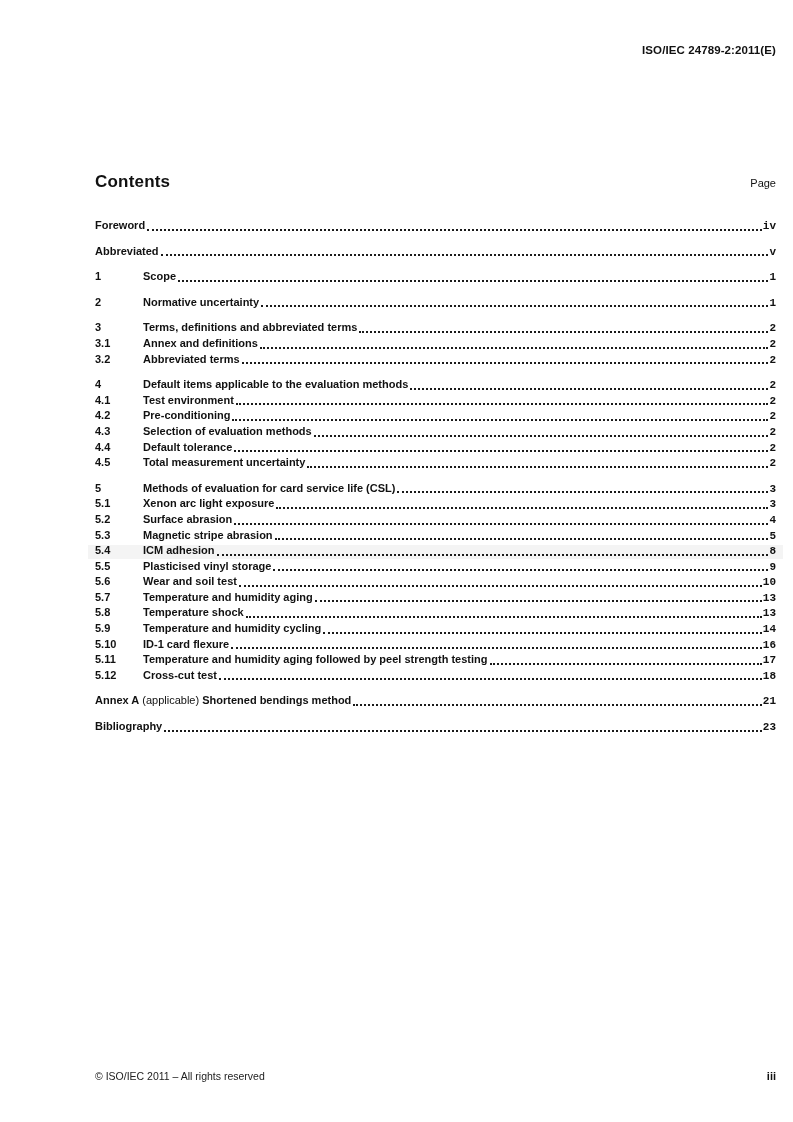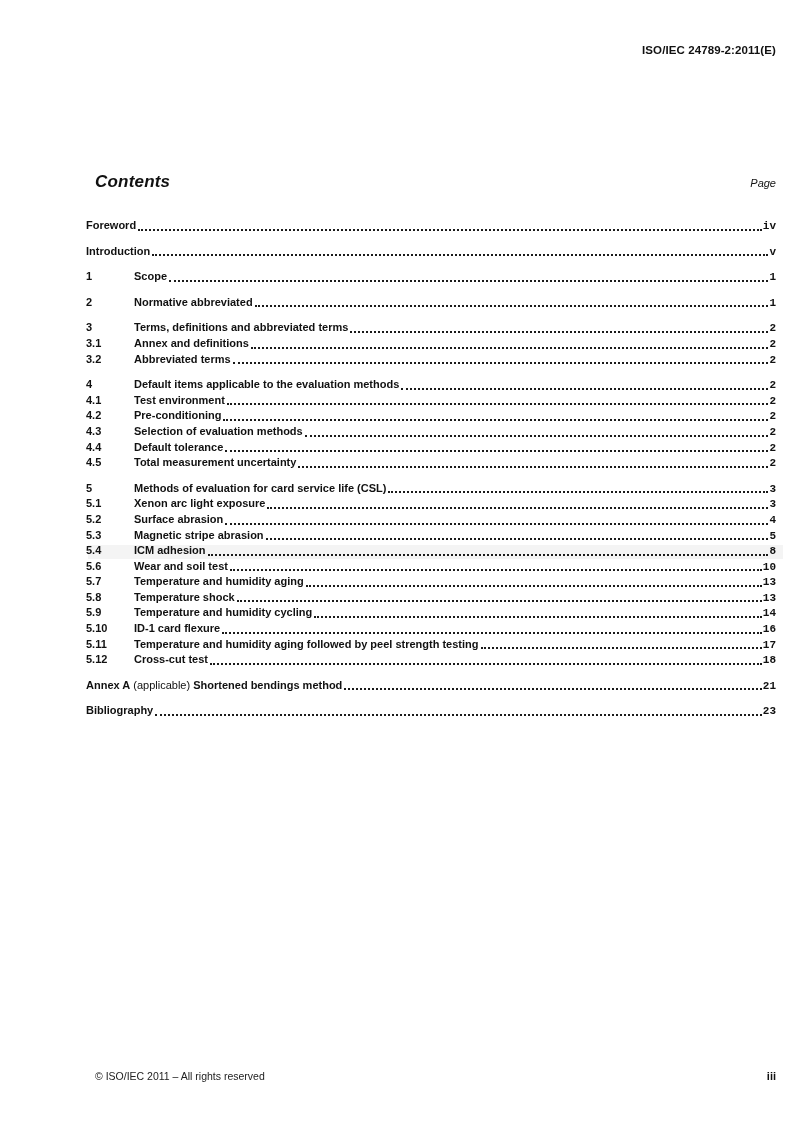--- a/index.html
+++ b/index.html
@@ -28,21 +28,20 @@
     letter-spacing: 0.1px;
   }
   .title-row {
     position: absolute;
     top: 172px;
     left: 95px;
     right: 49px;
     display: flex;
     justify-content: space-between;
     align-items: baseline;
-    font-style: italic;
   }
   .contents-title {
     font-size: 17px;
     font-weight: bold;
     letter-spacing: 0.2px;
   }
   .page-label {
     font-size: 11px;
     font-weight: normal;
   }
@@ -52,21 +51,21 @@
     left: 88px;
     right: 42px;
     height: 14px;
     background: #000000;
     opacity: 0.045;
     pointer-events: none;
   }
   .toc {
     position: absolute;
     top: 218px;
-    left: 86px;
+    left: 95px;
     right: 49px;
   }
   .toc-row {
     display: flex;
     align-items: baseline;
     font-size: 11px;
     font-weight: bold;
     line-height: 15.6px;
     height: 15.6px;
     white-space: nowrap;
@@ -132,33 +131,33 @@
 
   <div class="toc" id="toc-list">
       <div class="toc-row">
 
       <span class="toc-label">Foreword</span>
       <span class="toc-leader"></span>
       <span class="toc-page">iv</span>
     </div>
       <div class="toc-row gap">
 
-      <span class="toc-label">Introduction</span>
+      <span class="toc-label">Abbreviated</span>
       <span class="toc-leader"></span>
       <span class="toc-page">v</span>
     </div>
       <div class="toc-row gap">
       <span class="toc-num">1</span>
       <span class="toc-label">Scope</span>
       <span class="toc-leader"></span>
       <span class="toc-page">1</span>
     </div>
       <div class="toc-row gap">
       <span class="toc-num">2</span>
-      <span class="toc-label">Normative abbreviated</span>
+      <span class="toc-label">Normative uncertainty</span>
       <span class="toc-leader"></span>
       <span class="toc-page">1</span>
     </div>
       <div class="toc-row gap">
       <span class="toc-num">3</span>
       <span class="toc-label">Terms, definitions and abbreviated terms</span>
       <span class="toc-leader"></span>
       <span class="toc-page">2</span>
     </div>
       <div class="toc-row">
@@ -231,20 +230,26 @@
       <span class="toc-num">5.3</span>
       <span class="toc-label">Magnetic stripe abrasion</span>
       <span class="toc-leader"></span>
       <span class="toc-page">5</span>
     </div>
       <div class="toc-row">
       <span class="toc-num">5.4</span>
       <span class="toc-label">ICM adhesion</span>
       <span class="toc-leader"></span>
       <span class="toc-page">8</span>
+    </div>
+      <div class="toc-row">
+      <span class="toc-num">5.5</span>
+      <span class="toc-label">Plasticised vinyl storage</span>
+      <span class="toc-leader"></span>
+      <span class="toc-page">9</span>
     </div>
       <div class="toc-row">
       <span class="toc-num">5.6</span>
       <span class="toc-label">Wear and soil test</span>
       <span class="toc-leader"></span>
       <span class="toc-page">10</span>
     </div>
       <div class="toc-row">
       <span class="toc-num">5.7</span>
       <span class="toc-label">Temperature and humidity aging</span>

